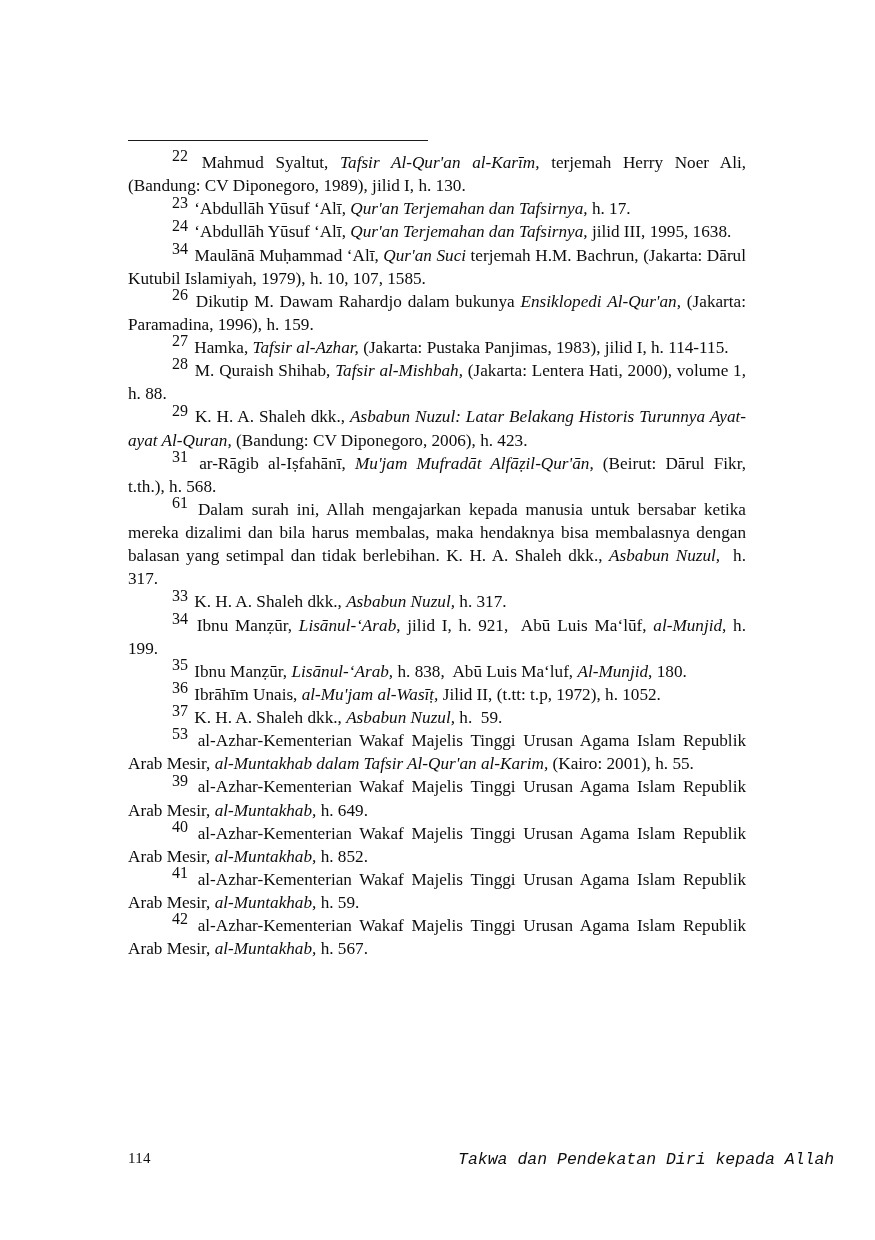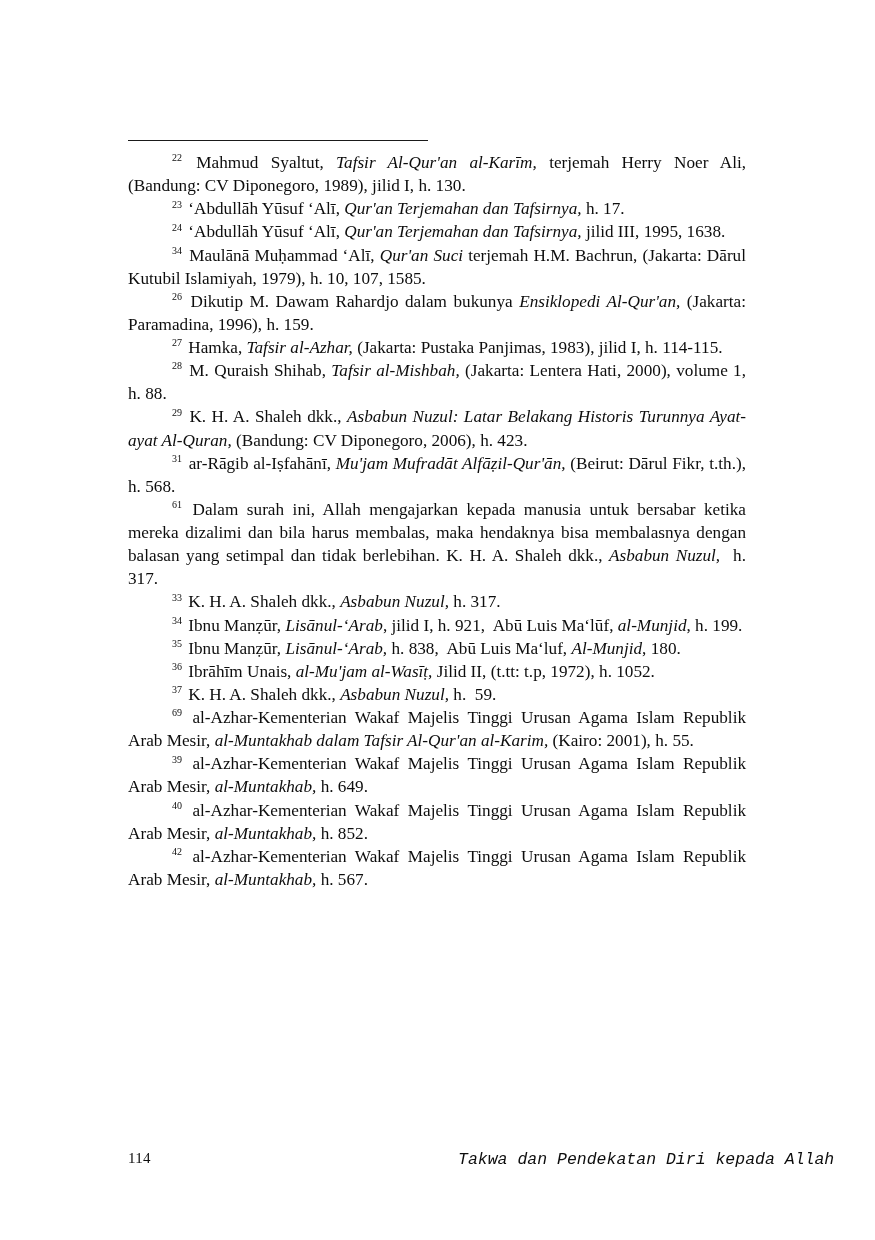--- a/index.html
+++ b/index.html
@@ -37,21 +37,21 @@
   .note {
     font-size: 17.2px;
     line-height: 1.345;
     text-align: justify;
     text-justify: inter-word;
     text-indent: 44px;
     margin: 0;
     hyphens: none;
   }
   .note sup {
-    font-size: 10px;
+    font-size: 16px;
     vertical-align: super;
     line-height: 0;
     padding-right: 2px;
   }
   .note i {
     font-style: italic;
   }
   .footer {
     position: absolute;
     left: 128px;
@@ -89,23 +89,24 @@
         <p class="note"><sup>27</sup><span> Hamka, <i>Tafsir al-Azhar,</i> (Jakarta: Pustaka Panjimas, 1983), jilid I, h. 114-115.</span></p>
         <p class="note"><sup>28</sup><span> M. Quraish Shihab, <i>Tafsir al-Mishbah,</i> (Jakarta: Lentera Hati, 2000), volume 1, h. 88.</span></p>
         <p class="note"><sup>29</sup><span> K. H. A. Shaleh dkk., <i>Asbabun Nuzul: Latar Belakang Historis Turunnya Ayat-ayat Al-Quran,</i> (Bandung: CV Diponegoro, 2006), h. 423.</span></p>
         <p class="note"><sup>31</sup><span> ar-Rāgib al-Iṣfahānī, <i>Mu'jam Mufradāt Alfāẓil-Qur'ān,</i> (Beirut: Dārul Fikr, t.th.), h. 568.</span></p>
         <p class="note"><sup>61</sup><span> Dalam surah ini, Allah mengajarkan kepada manusia untuk bersabar ketika mereka dizalimi dan bila harus membalas, maka hendaknya bisa membalasnya dengan balasan yang setimpal dan tidak berlebihan. K. H. A. Shaleh dkk., <i>Asbabun Nuzul,</i>&nbsp; h. 317.</span></p>
         <p class="note"><sup>33</sup><span> K. H. A. Shaleh dkk., <i>Asbabun Nuzul,</i> h. 317.</span></p>
         <p class="note"><sup>34</sup><span> Ibnu Manẓūr, <i>Lisānul-‘Arab</i>, jilid I, h. 921,&nbsp; Abū Luis Ma‘lūf, <i>al-Munjid</i>, h. 199.</span></p>
         <p class="note"><sup>35</sup><span> Ibnu Manẓūr, <i>Lisānul-‘Arab,</i> h. 838,&nbsp; Abū Luis Ma‘luf, <i>Al-Munjid</i>, 180.</span></p>
         <p class="note"><sup>36</sup><span> Ibrāhīm Unais, <i>al-Mu'jam al-Wasīṭ,</i> Jilid II, (t.tt: t.p, 1972), h. 1052.</span></p>
         <p class="note"><sup>37</sup><span> K. H. A. Shaleh dkk., <i>Asbabun Nuzul,</i> h.&nbsp; 59.</span></p>
-        <p class="note"><sup>69</sup><span> al-Azhar-Kementerian Wakaf Majelis Tinggi Urusan Agama Islam Republik Arab Mesir, <i>al-Muntakhab dalam Tafsir Al-Qur'an al-Karim,</i> (Kairo: 2001), h. 55.</span></p>
+        <p class="note"><sup>53</sup><span> al-Azhar-Kementerian Wakaf Majelis Tinggi Urusan Agama Islam Republik Arab Mesir, <i>al-Muntakhab dalam Tafsir Al-Qur'an al-Karim,</i> (Kairo: 2001), h. 55.</span></p>
         <p class="note"><sup>39</sup><span> al-Azhar-Kementerian Wakaf Majelis Tinggi Urusan Agama Islam Republik Arab Mesir, <i>al-Muntakhab,</i> h. 649.</span></p>
         <p class="note"><sup>40</sup><span> al-Azhar-Kementerian Wakaf Majelis Tinggi Urusan Agama Islam Republik Arab Mesir, <i>al-Muntakhab,</i> h. 852.</span></p>
+        <p class="note"><sup>41</sup><span> al-Azhar-Kementerian Wakaf Majelis Tinggi Urusan Agama Islam Republik Arab Mesir, <i>al-Muntakhab,</i> h. 59.</span></p>
         <p class="note"><sup>42</sup><span> al-Azhar-Kementerian Wakaf Majelis Tinggi Urusan Agama Islam Republik Arab Mesir, <i>al-Muntakhab,</i> h. 567.</span></p>
       </div>
   </div>
 
   <div class="footer">
     <span class="folio">114</span>
     <span class="running-title">Takwa dan Pendekatan Diri kepada Allah</span>
   </div>
 
 </div>

